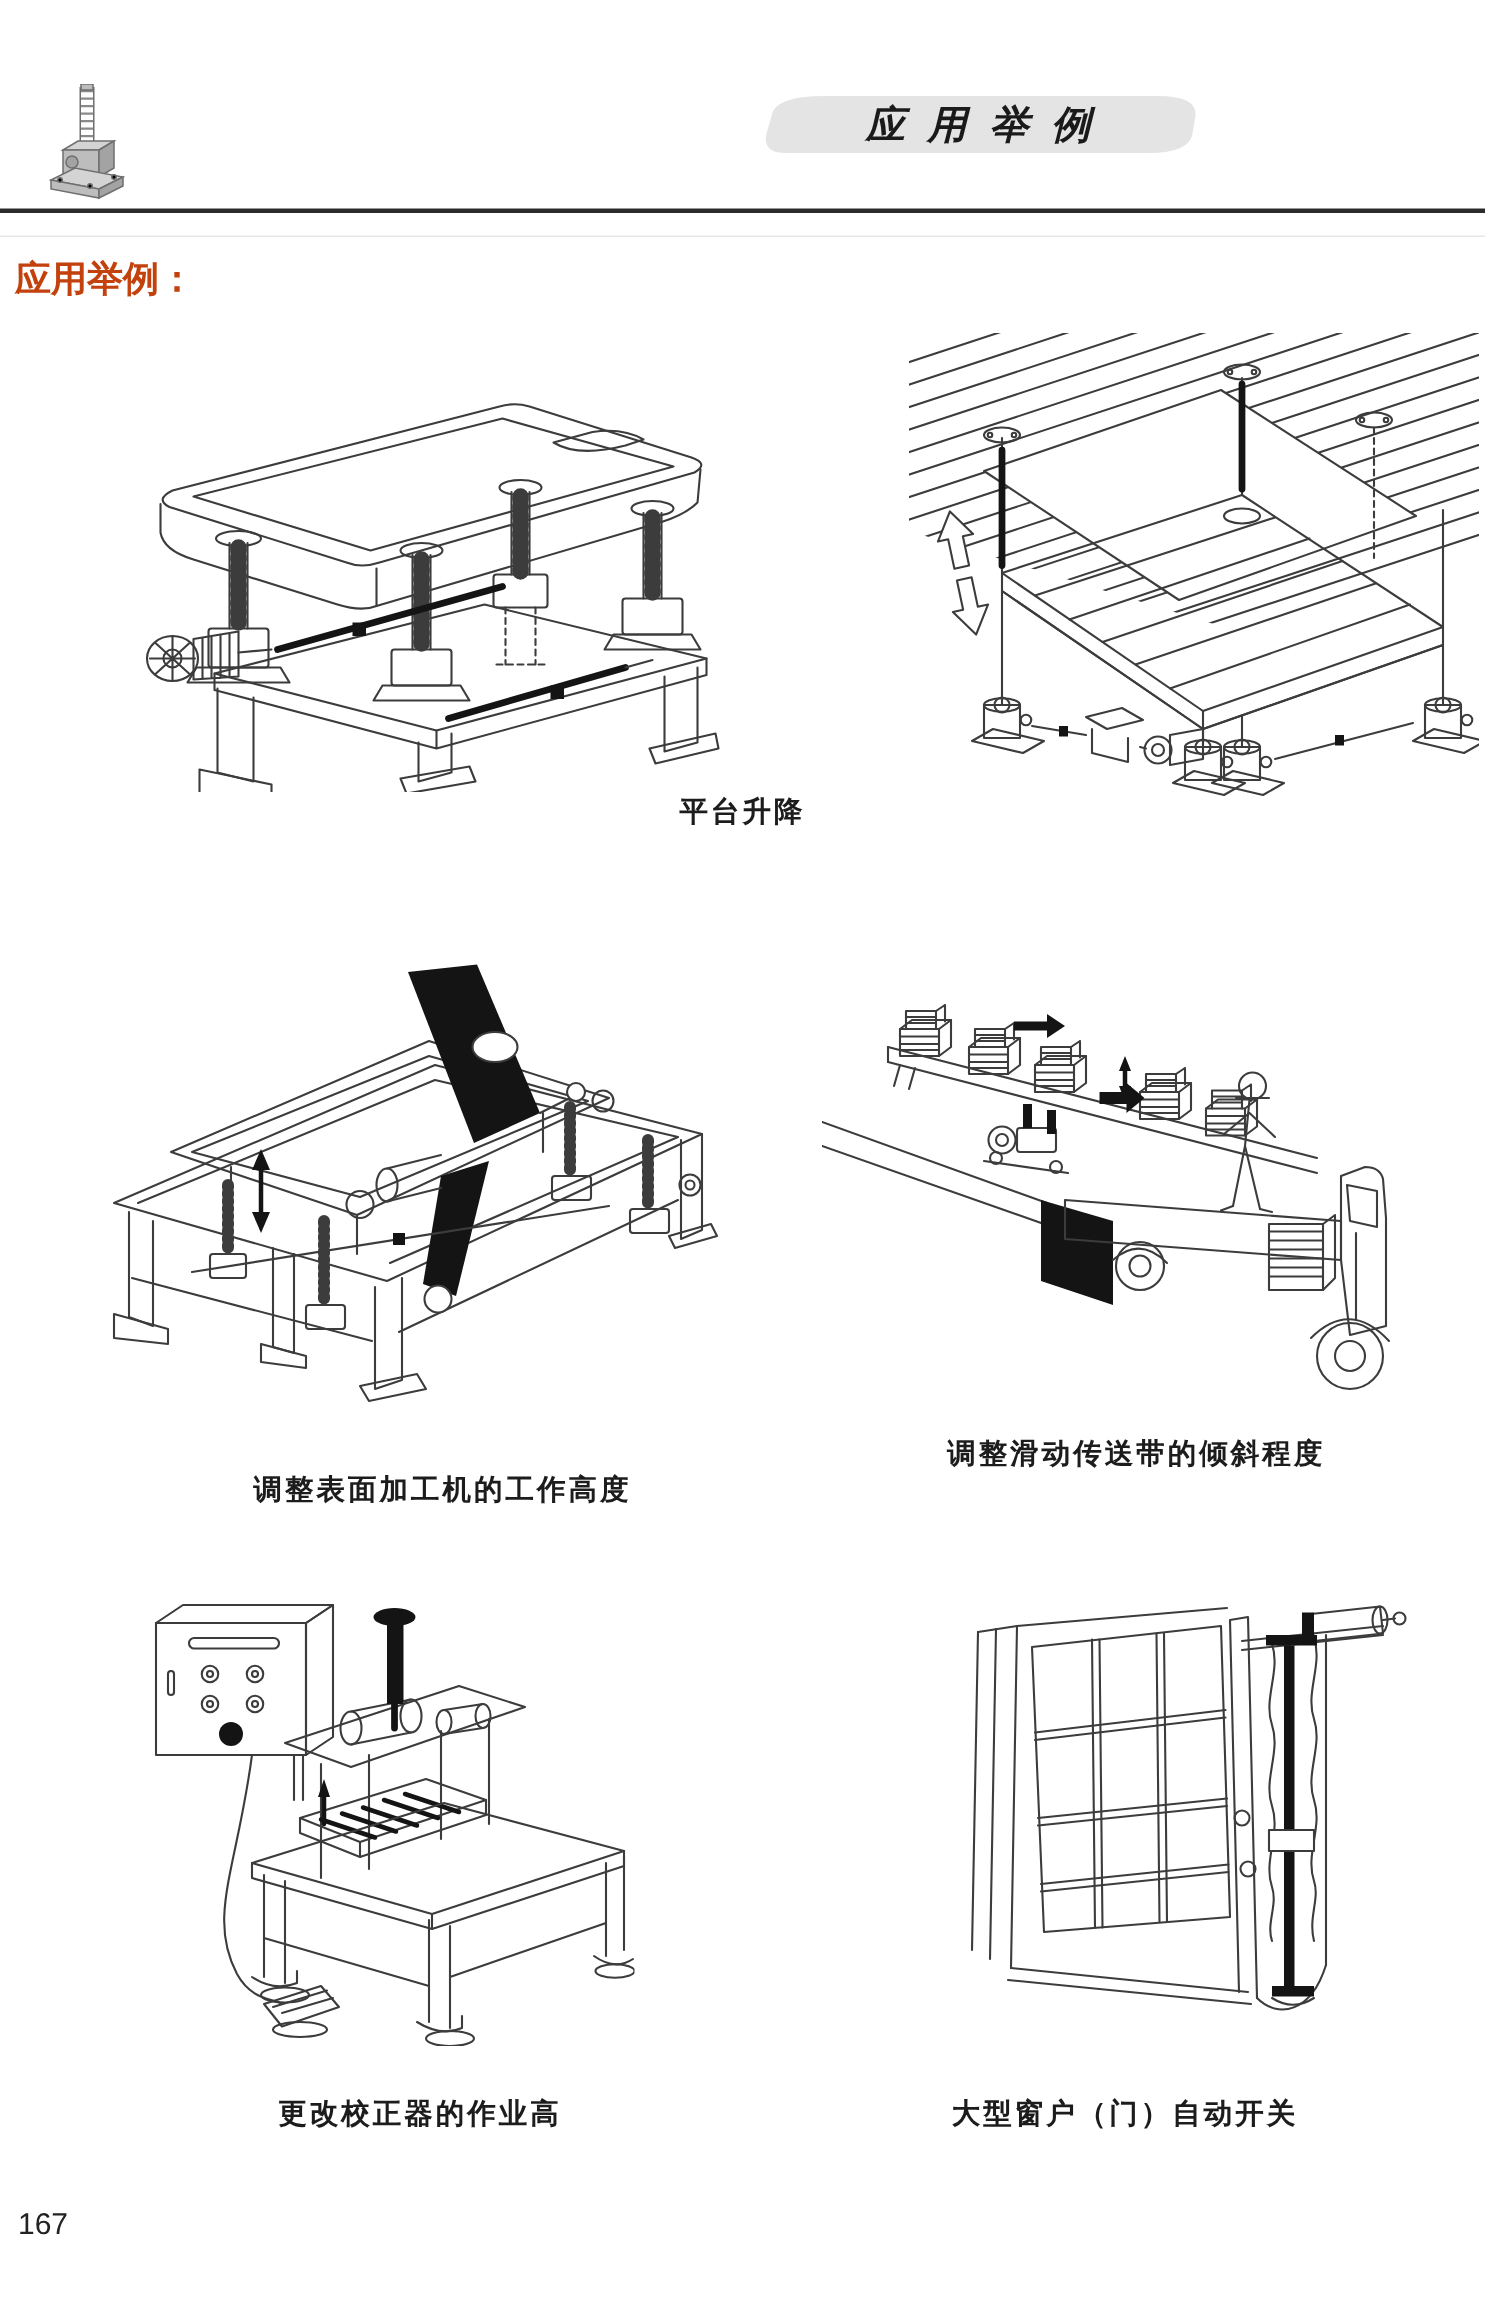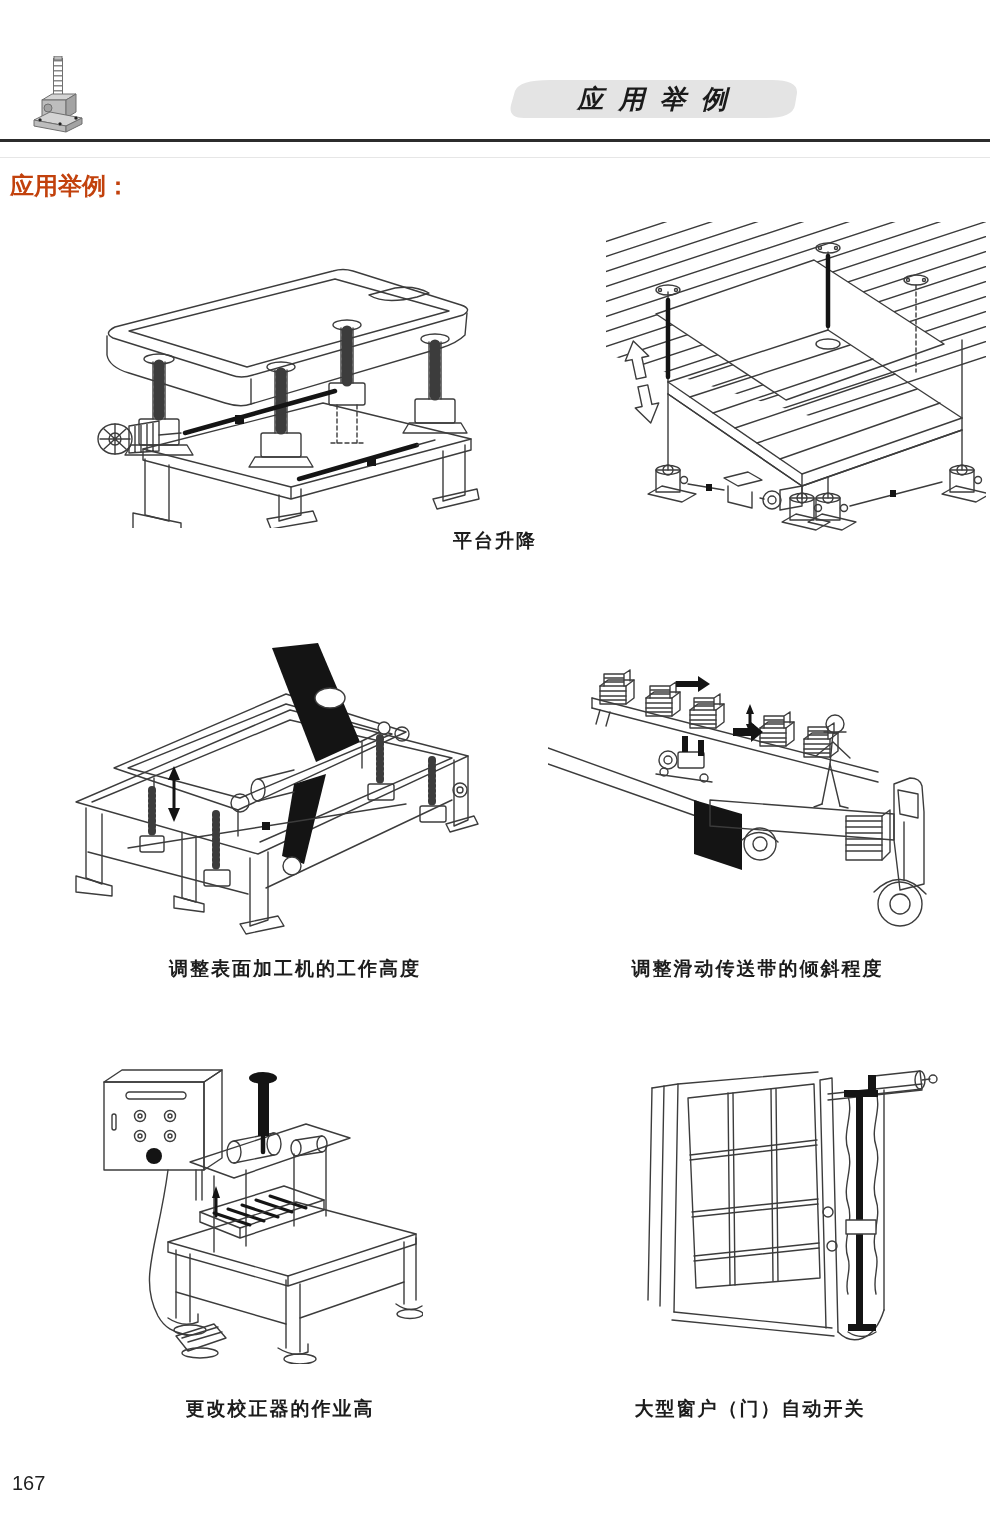--- a/index.html
+++ b/index.html
@@ -8,30 +8,30 @@
     --line-art:#3c3c3c;
     --ink:#141414;
   }
   html,body{margin:0;padding:0;background:#fff;}
   .page{
     position:relative;width:990px;height:1539px;background:#fff;overflow:hidden;
     font-family:"Liberation Sans","DejaVu Sans",sans-serif;color:#1a1a1a;
   }
   
   .corner-icon{position:absolute;left:32px;top:56px;width:52px;height:82px;}
-  .banner{position:absolute;left:506px;top:78px;width:296px;height:42px;text-align:right;}
+  .banner{position:absolute;left:506px;top:62px;width:296px;height:42px;text-align:right;}
   .banner svg{width:100%;height:100%;display:block;}
   .banner-shape{fill:var(--banner-bg);stroke:none;}
   .rule{position:absolute;left:0;top:139px;width:990px;height:3px;background:var(--rule);}
   .rule-light{position:absolute;left:0;top:157px;width:990px;height:1px;background:#e6e6e6;}
   .intro{position:absolute;left:10px;top:170px;margin:0;font-size:24px;font-weight:bold;color:#c2410c;}
   
   .caption{position:absolute;text-align:center;font-size:19px;font-weight:700;letter-spacing:2px;color:#1c1c1c;}
   .cap1{left:0;top:528px;width:990px;}
-  .cap2l{left:40px;top:956px;width:510px;}
+  .cap2l{left:40px;top:980px;width:510px;}
   .cap2r{left:530px;top:956px;width:455px;}
   .cap3l{left:40px;top:1396px;width:480px;}
   .cap3r{left:520px;top:1396px;width:460px;}
   .pageno{position:absolute;left:12px;top:1472px;font-size:20px;color:#222;}
   
   figure{margin:0;padding:0;}
   .art{position:absolute;}
   .art svg{width:100%;height:100%;display:block;}
   .art path,.art line,.art rect,.art ellipse,.art circle,.art polygon,.art polyline{
     fill:none;stroke:var(--line-art);stroke-width:1.4;stroke-linecap:round;stroke-linejoin:round;}

